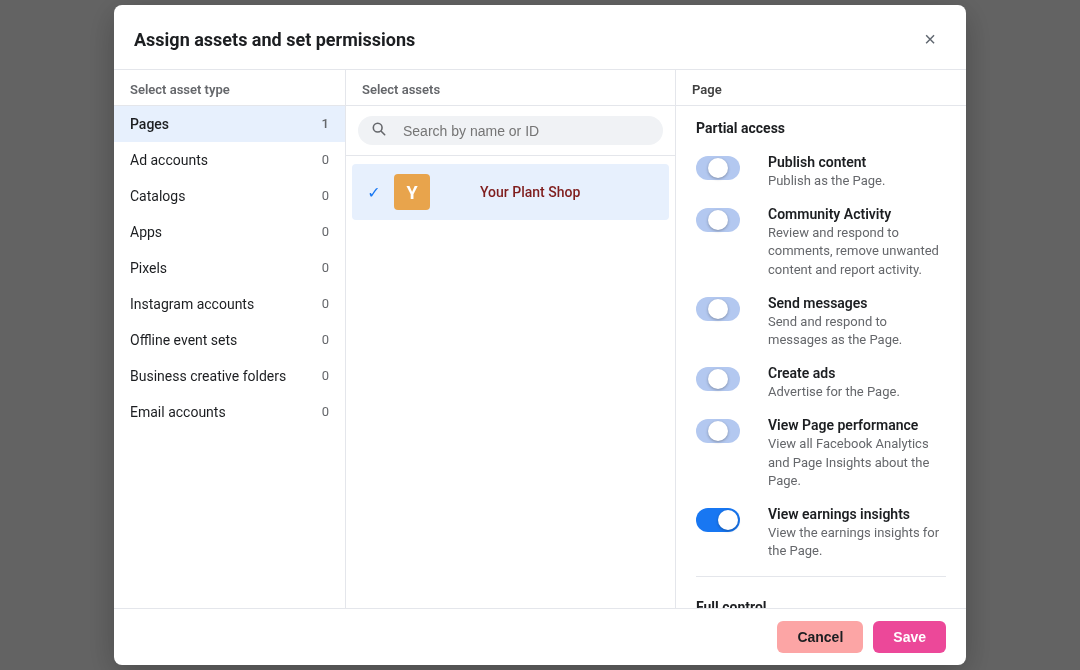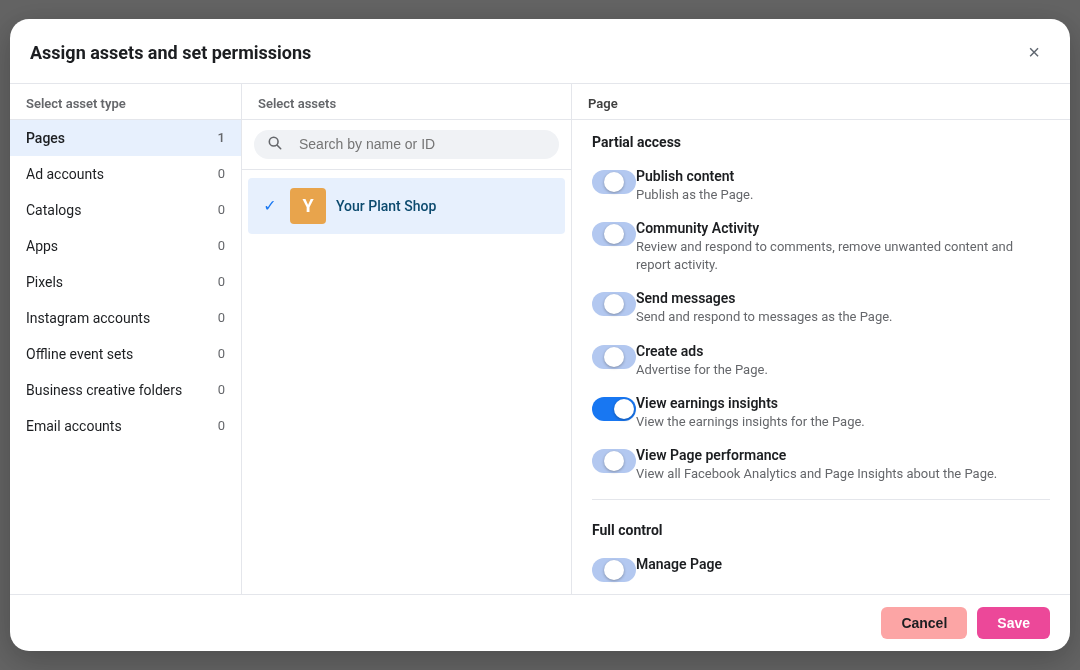--- a/index.html
+++ b/index.html
@@ -18,22 +18,22 @@
       position: fixed;
       inset: 0;
       background: rgba(0,0,0,0.35);
       display: flex;
       align-items: center;
       justify-content: center;
     }
 
     .modal {
       background: #fff;
-      border-radius: 19px;
-      width: 1060px;
+      border-radius: 8px;
+      width: 852px;
       max-height: 660px;
       display: flex;
       flex-direction: column;
       overflow: hidden;
       box-shadow: 0 8px 32px rgba(0,0,0,0.25);
     }
 
     .modal-header {
       display: flex;
       align-items: center;
@@ -80,21 +80,21 @@
     .col-header {
       font-size: 13px;
       font-weight: 600;
       color: #65676b;
       padding: 12px 16px 8px 16px;
       border-bottom: 1px solid #e4e6eb;
     }
 
     .asset-type-item {
       display: flex;
-      align-items: center;
+      align-items: flex-start;
       justify-content: space-between;
       padding: 10px 16px;
       cursor: pointer;
       font-size: 14px;
       color: #1c1e21;
     }
     .asset-type-item.selected {
       background: #e7f0fd;
       color: #1c1e21;
       font-weight: 500;
@@ -191,22 +191,23 @@
       align-items: center;
       justify-content: center;
       font-size: 18px;
       font-weight: 700;
       color: #fff;
       flex-shrink: 0;
     }
 
     .asset-name {
       font-size: 14px;
-      color: #0c4a6e;
+      color: #7f1d1d;
       font-weight: 500;
+      margin-left: 40px;
     }
 
     
     .permissions-col {
       flex: 1;
       display: flex;
       flex-direction: column;
       overflow: hidden;
     }
 
@@ -227,21 +228,21 @@
     .permission-section-title {
       font-size: 14px;
       font-weight: 700;
       color: #1c1e21;
       padding: 14px 0 10px 0;
     }
 
     .permission-item {
       display: flex;
       align-items: flex-start;
-      gap: 0;
+      gap: 28px;
       padding: 8px 0;
     }
 
     .toggle-wrap {
       flex-shrink: 0;
       margin-top: 2px;
     }
 
     .toggle {
       position: relative;
@@ -472,44 +473,44 @@
     </div>
     <div class="permission-text">
       <div class="permission-name">Create ads</div>
       <div class="permission-desc">Advertise for the Page.</div>
     </div>
   </div>
               <div class="permission-item">
     <div class="toggle-wrap">
       
     <div class="toggle">
+      <div class="toggle-track on">
+        <div class="toggle-thumb" style="left:12px"></div>
+      </div>
+    </div>
+  
+    </div>
+    <div class="permission-text">
+      <div class="permission-name">View Page performance</div>
+      <div class="permission-desc">View all Facebook Analytics and Page Insights about the Page.</div>
+    </div>
+  </div>
+              <div class="permission-item">
+    <div class="toggle-wrap">
+      
+    <div class="toggle">
       <div class="toggle-track fully-on">
         <div class="toggle-thumb"></div>
       </div>
     </div>
   
     </div>
     <div class="permission-text">
       <div class="permission-name">View earnings insights</div>
       <div class="permission-desc">View the earnings insights for the Page.</div>
-    </div>
-  </div>
-              <div class="permission-item">
-    <div class="toggle-wrap">
-      
-    <div class="toggle">
-      <div class="toggle-track on">
-        <div class="toggle-thumb" style="left:12px"></div>
-      </div>
-    </div>
-  
-    </div>
-    <div class="permission-text">
-      <div class="permission-name">View Page performance</div>
-      <div class="permission-desc">View all Facebook Analytics and Page Insights about the Page.</div>
     </div>
   </div>
             </div>
           <hr class="section-divider">
           <div class="permission-section-title">Full control</div>
           <div id="full-permissions">
               <div class="permission-item">
     <div class="toggle-wrap">
       
     <div class="toggle">

